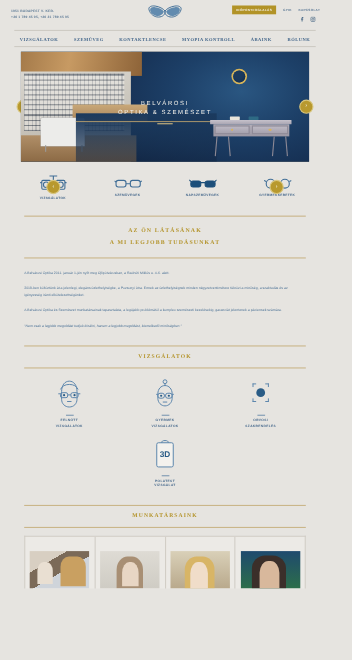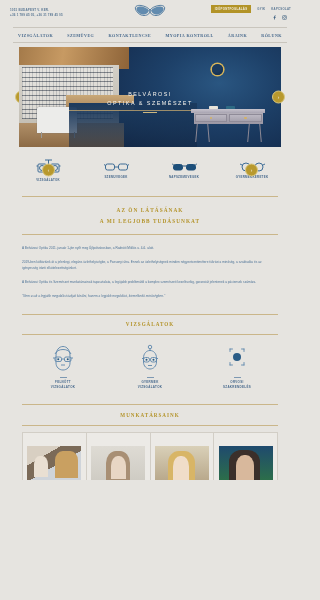--- a/index.html
+++ b/index.html
@@ -644,20 +644,36 @@
         </svg>
       </div>
       <div class="svc-rule"></div>
       <div class="svc-label">
         <span>ORVOSI</span><br>
         <span>SZAKRENDELÉS</span>
       </div>
     </div>
   </div>
 
+  <div class="services single">
+    <div class="service">
+      <div class="icon">
+        <svg width="20" height="28" viewBox="0 0 40 56">
+          <rect x="5" y="7" width="30" height="44" rx="3" fill="#f4f2ee" stroke="#5c86ac" stroke-width="1.8"></rect>
+          <path d="M14 7c0-3 2-4 6-4s6 1 6 4" fill="none" stroke="#5c86ac" stroke-width="1.8"></path>
+          <text x="20" y="33" text-anchor="middle" font-family="Liberation Sans, sans-serif" font-size="15" font-weight="bold" fill="#2a5c86">3D</text>
+        </svg>
+      </div>
+      <div class="svc-rule"></div>
+      <div class="svc-label">
+        <span>POLATEST</span><br>
+        <span>VIZSGÁLAT</span>
+      </div>
+    </div>
+  </div>
 
   <div class="team-head">
     <div class="head-rule"></div>
     <div class="title" style="font-family:'Liberation Serif',serif;font-size:5.1px;font-weight:bold;letter-spacing:1px;color:#b4942b;text-align:center;padding:7px 0;">MUNKATÁRSAINK</div>
     <div class="head-rule"></div>
   </div>
 
   <div class="team-grid">
     <div class="team-cell">
         <div class="team-photo tp1"></div>

